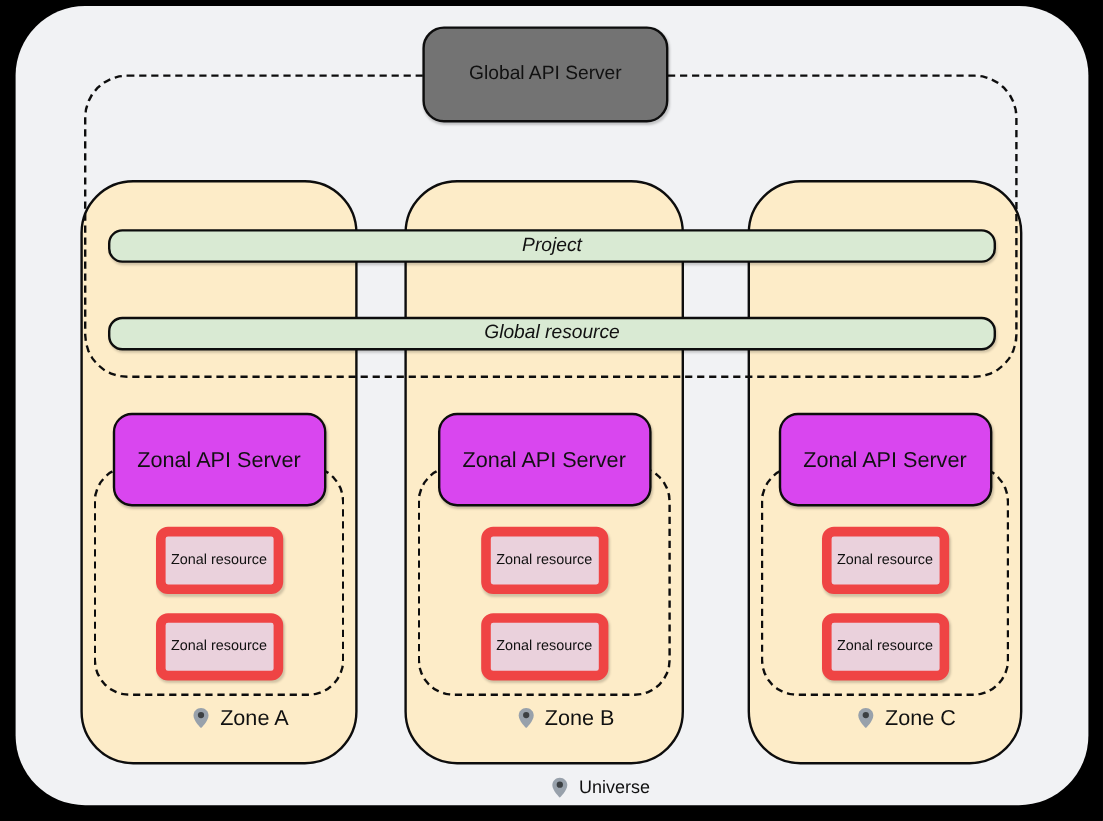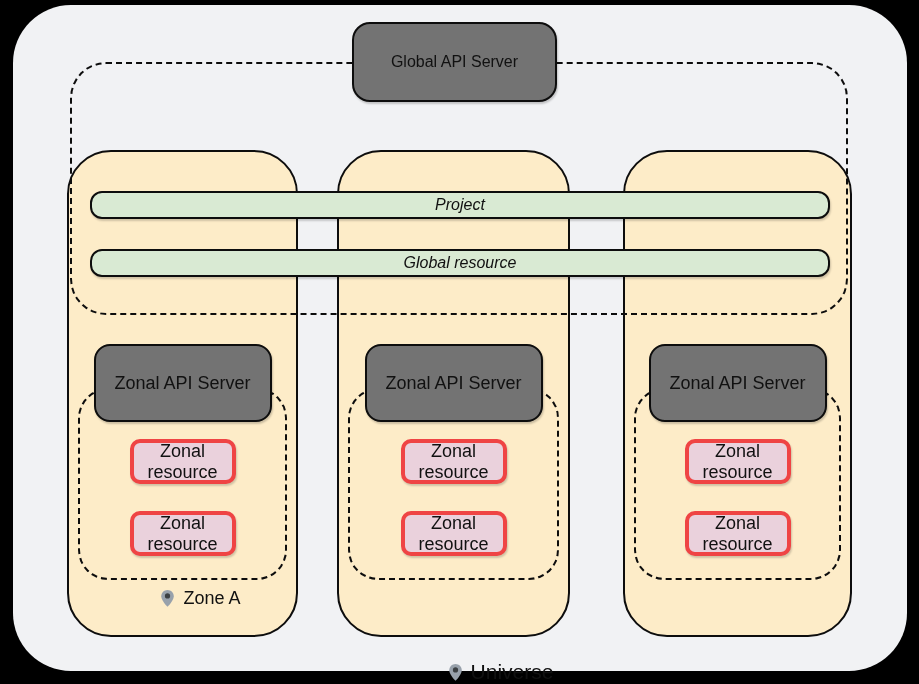--- a/index.html
+++ b/index.html
@@ -51,21 +51,21 @@
     border-radius: 12px;
     box-sizing: border-box;
     display: flex;
     align-items: center;
     justify-content: center;
     font-size: 16px;
     box-shadow: 1px 2px 2px rgba(0,0,0,0.18);
     font-style: italic;
   }
   .bar-project { top: 191px; }
-  .bar-global-resource { top: 249px; }
+  .bar-global-resource { top: 264px; }
 
   
   .global-boundary {
     position: absolute;
     left: 70px; top: 62px;
     width: 778px; height: 253px;
     border: 2px dashed #0d0d0d;
     border-radius: 36px;
     box-sizing: border-box;
   }
@@ -94,63 +94,63 @@
     border: 2px dashed #0d0d0d;
     border-radius: 30px;
     box-sizing: border-box;
   }
   
   .zonal-api {
     position: absolute;
     left: 50%; transform: translateX(-50%);
     top: 192px;
     width: 178px; height: 78px;
-    background: #737373;
+    background: #d946ef;
     border: 2px solid #0d0d0d;
     border-radius: 16px;
     box-sizing: border-box;
     display: flex;
     align-items: center;
     justify-content: center;
     font-size: 18px;
     box-shadow: 1px 2px 2px rgba(0,0,0,0.2);
   }
   
   .zonal-res {
     position: absolute;
     left: 50%; transform: translateX(-50%);
-    width: 106px; height: 45px;
+    width: 106px; height: 56px;
     background: #ead1dc;
-    border: 4px solid #ef4444;
+    border: 8px solid #ef4444;
     border-radius: 10px;
     box-sizing: border-box;
     display: flex;
     align-items: center;
     justify-content: center;
     text-align: center;
-    font-size: 18px;
+    font-size: 12px;
     line-height: 1.15;
     box-shadow: 1px 2px 2px rgba(0,0,0,0.18);
   }
   .res-1 { top: 287px; }
   .res-2 { top: 359px; }
 
   
   .pin-label {
     position: absolute;
     left: 0; right: 0;
     display: flex;
     align-items: center;
     justify-content: center;
     gap: 8px;
     font-size: 18px;
     margin-left: 36px;
   }
   .zone .pin-label { top: 433px; height: 26px; }
-  .universe-label { top: 659px; height: 26px; font-size: 21px; padding-left: 46px; }
+  .universe-label { top: 643px; height: 26px; font-size: 15px; padding-left: 46px; }
   .pin-icon { width: 15px; height: 19px; display: block; }
 </style>
 </head>
 <body>
 
 <div class="stage">
 
   <div class="canvas"></div>
 
   <div class="zone zone-a">
@@ -165,27 +165,41 @@
       </svg>
       <span>Zone A</span>
     </div>
   </div>
 
   <div class="zone zone-b">
     <div class="zonal-boundary"></div>
     <div class="zonal-api">Zonal API Server</div>
     <div class="zonal-res res-1">Zonal resource</div>
     <div class="zonal-res res-2">Zonal resource</div>
+    <div class="pin-label">
+      <svg class="pin-icon" viewBox="0 0 24 30">
+        <path d="M12 1.5 C6.4 1.5 2 6 2 11.4 c0 7.4 10 16.8 10 16.8 s10 -9.4 10 -16.8 C22 6 17.6 1.5 12 1.5 z" fill="#98a1ab"></path>
+        <circle cx="12" cy="10.8" r="4.2" fill="#3c4043"></circle>
+      </svg>
+      <span>Zone B</span>
+    </div>
   </div>
 
   <div class="zone zone-c">
     <div class="zonal-boundary"></div>
     <div class="zonal-api">Zonal API Server</div>
     <div class="zonal-res res-1">Zonal resource</div>
     <div class="zonal-res res-2">Zonal resource</div>
+    <div class="pin-label">
+      <svg class="pin-icon" viewBox="0 0 24 30">
+        <path d="M12 1.5 C6.4 1.5 2 6 2 11.4 c0 7.4 10 16.8 10 16.8 s10 -9.4 10 -16.8 C22 6 17.6 1.5 12 1.5 z" fill="#98a1ab"></path>
+        <circle cx="12" cy="10.8" r="4.2" fill="#3c4043"></circle>
+      </svg>
+      <span>Zone C</span>
+    </div>
   </div>
 
   <div class="bar bar-project">Project</div>
   <div class="bar bar-global-resource">Global resource</div>
 
   <div class="global-boundary"></div>
 
   <div class="global-api">Global API Server</div>
 
   <div class="pin-label universe-label">

